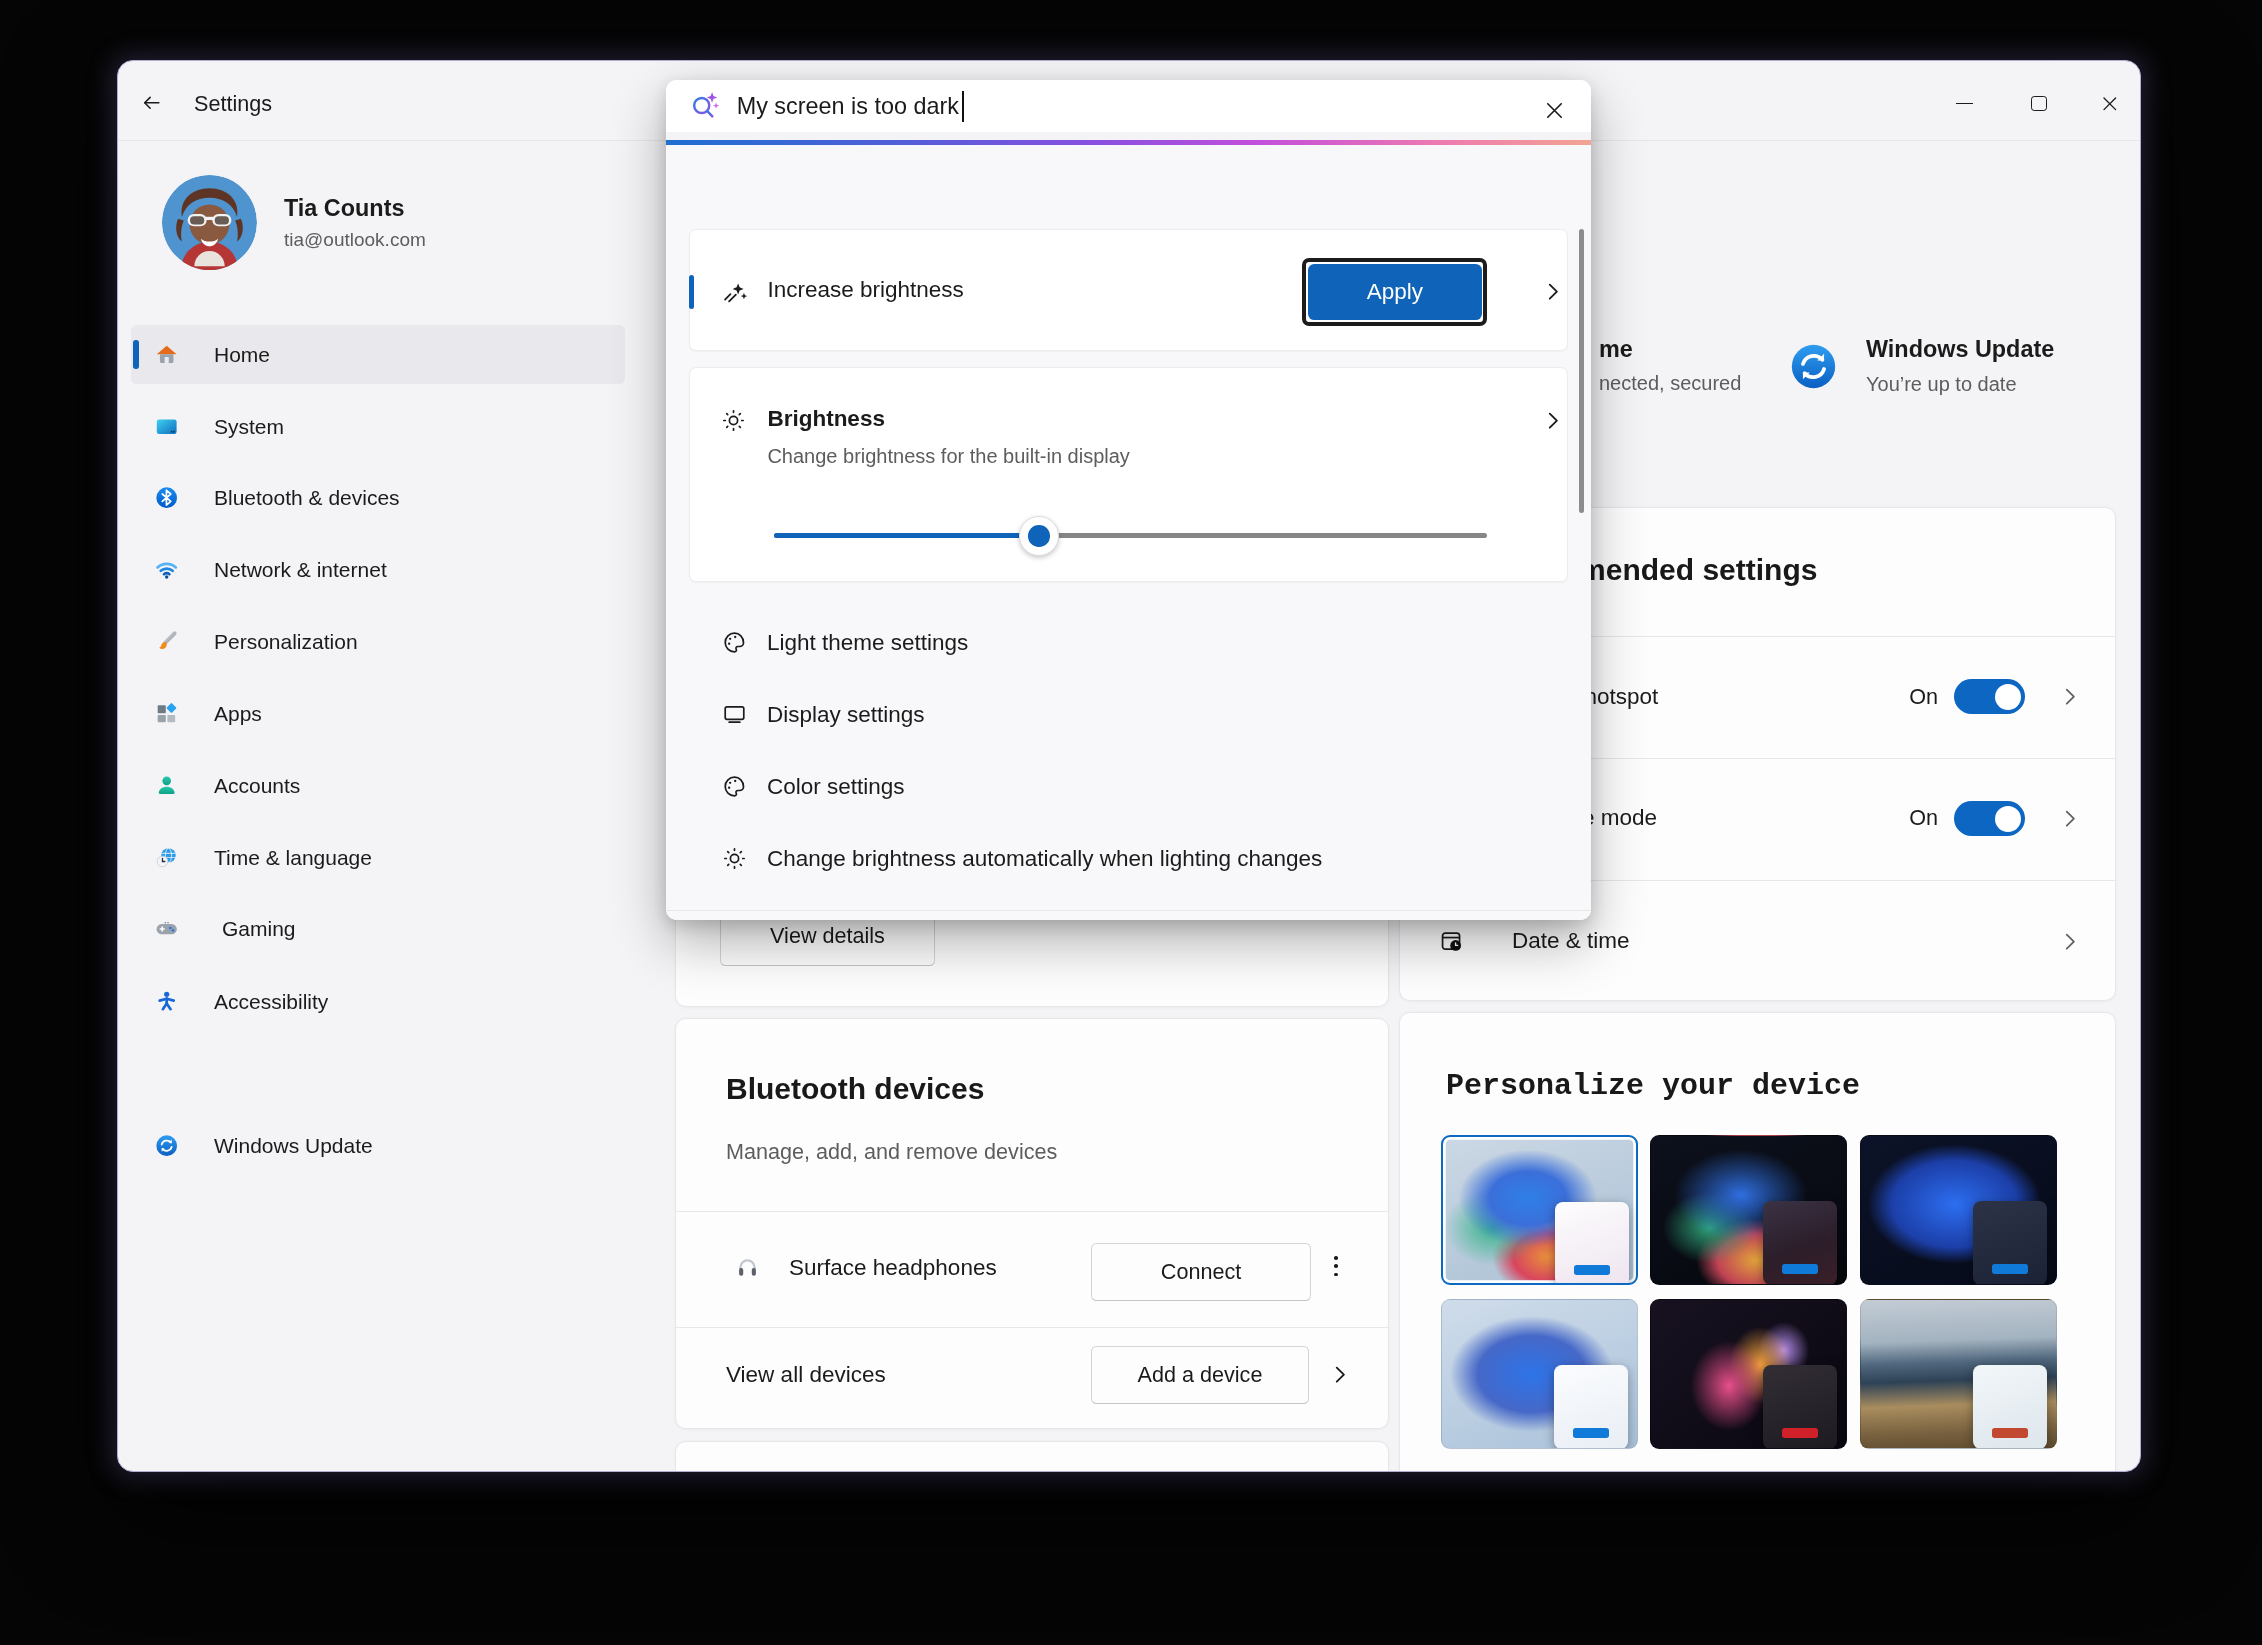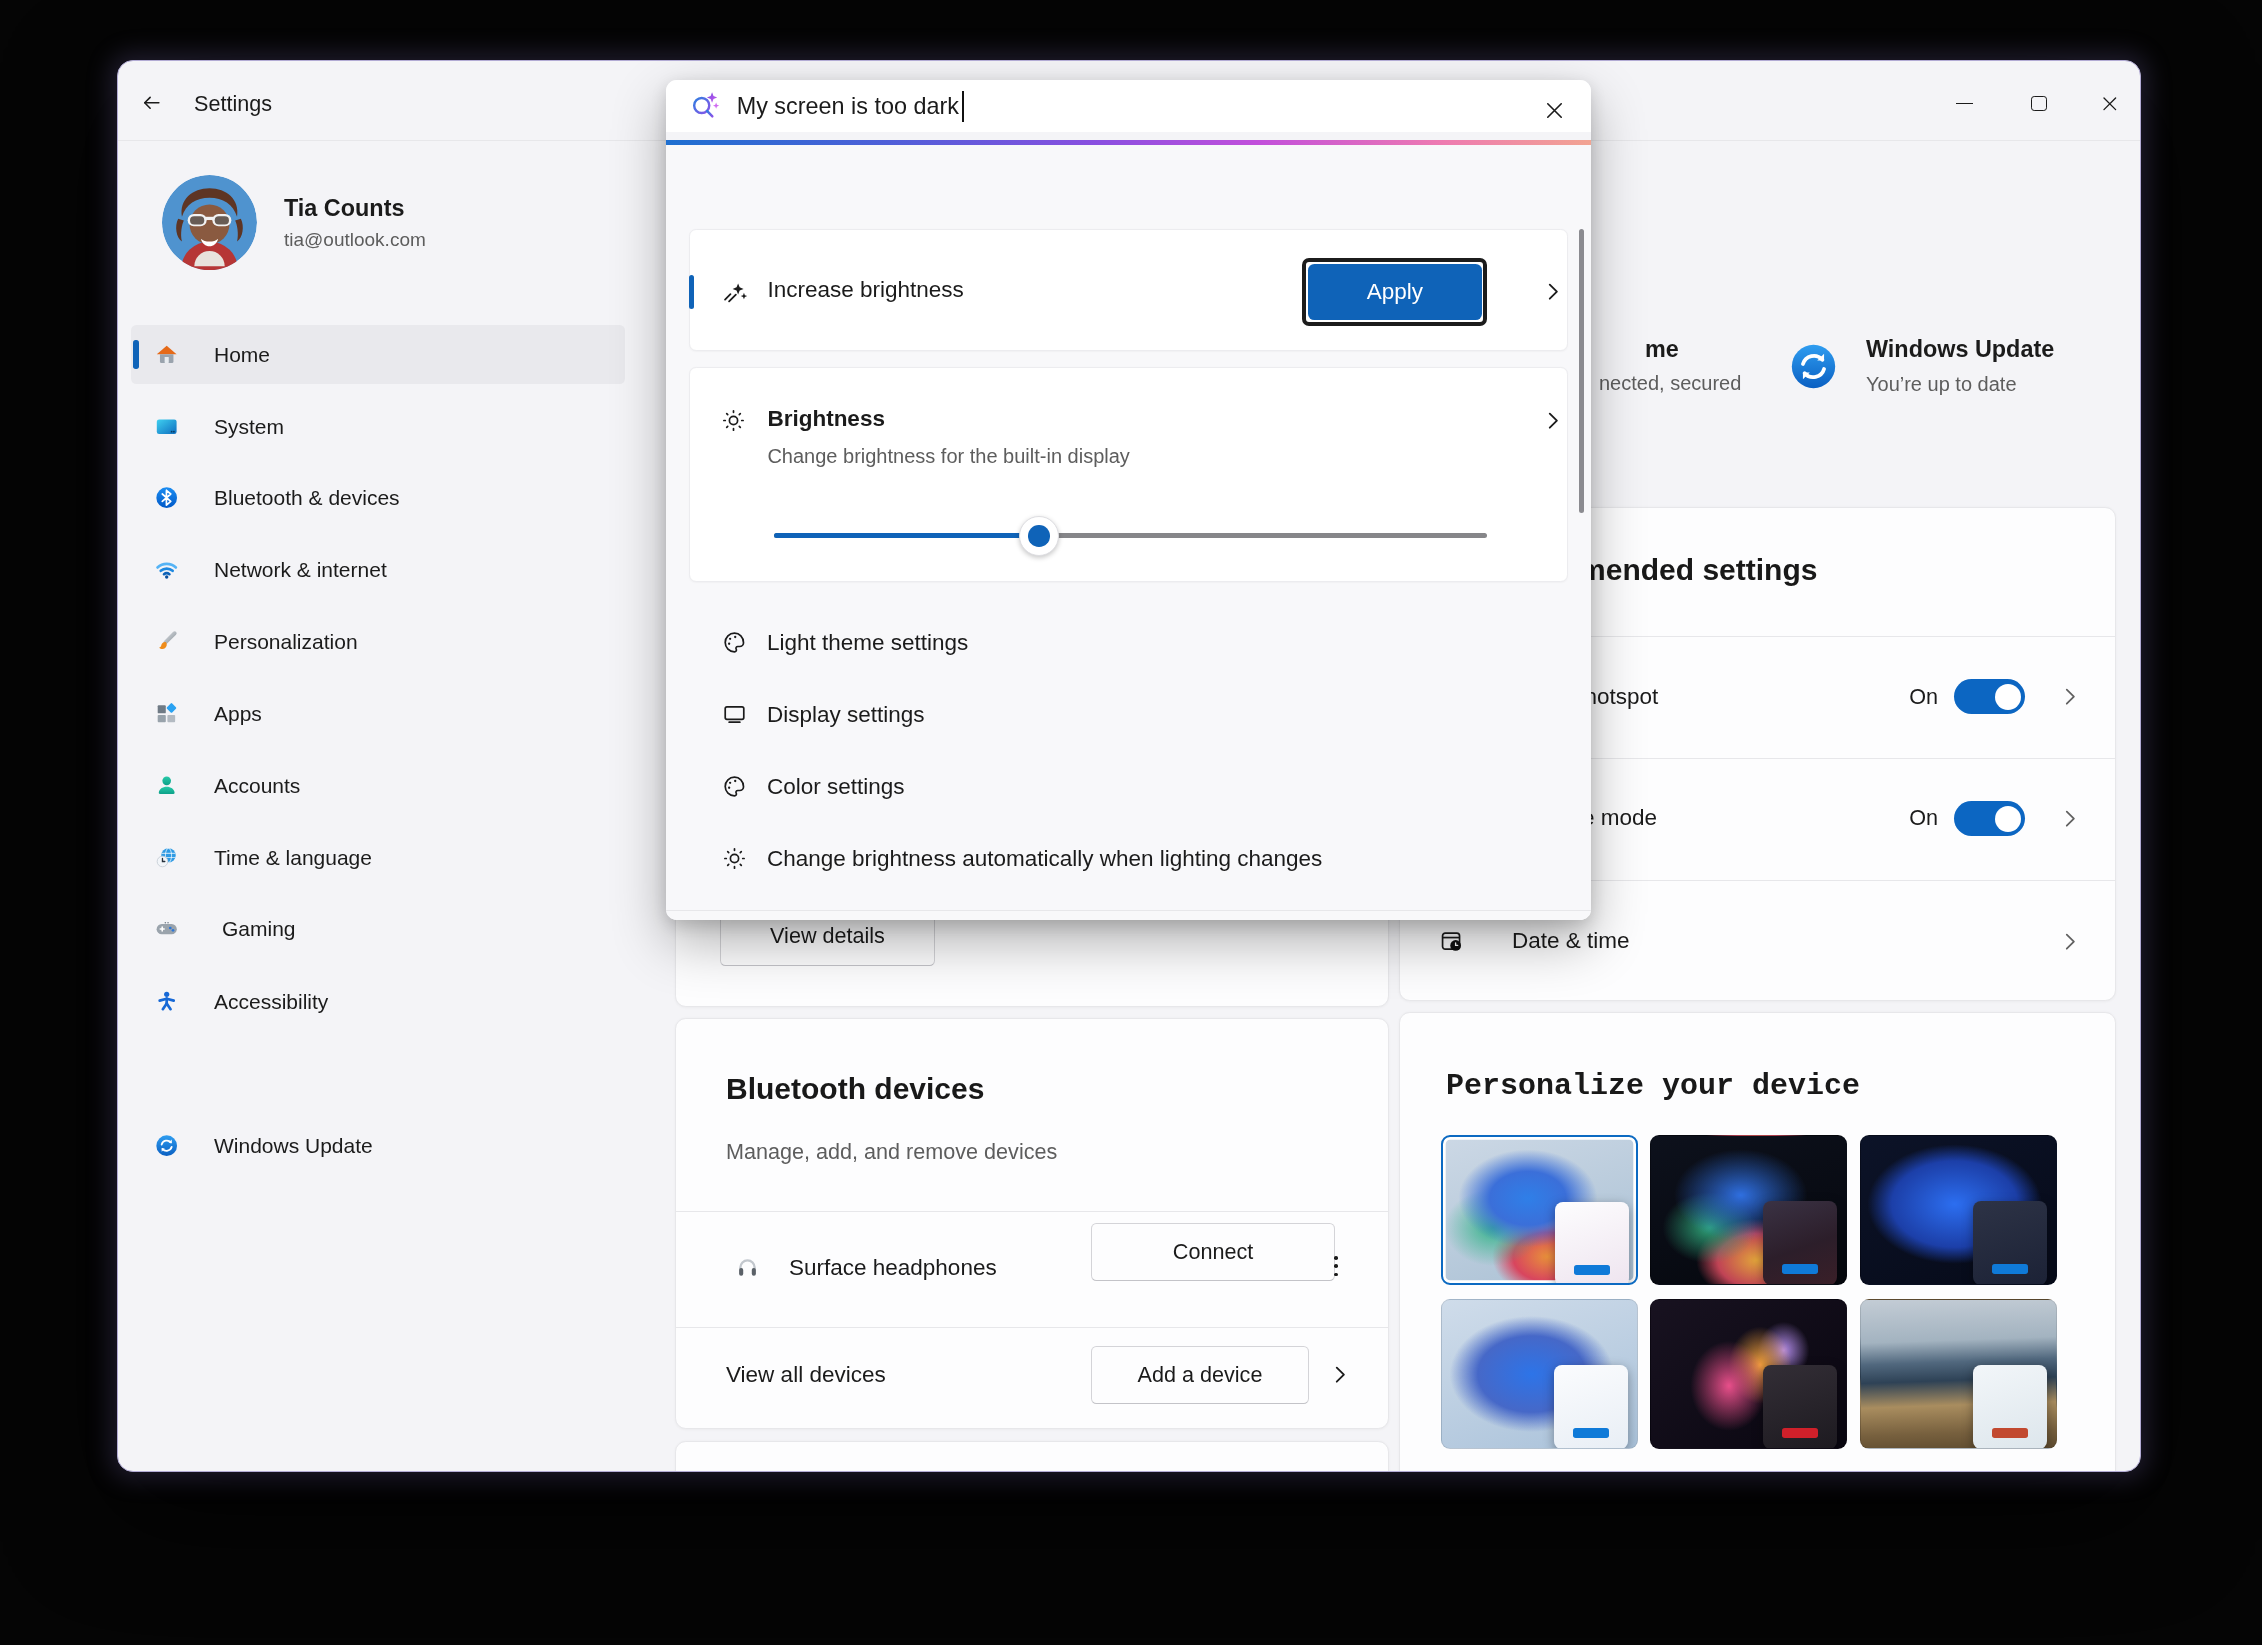--- a/index.html
+++ b/index.html
@@ -257,21 +257,21 @@
           </defs>
           <circle cx="13" cy="13" r="11.5" fill="url(#wug1)"></circle>
           <path d="M7.4 11.7a6 6 0 0 1 10.3-2.3" fill="none" stroke="#fff" stroke-width="2" stroke-linecap="round"></path>
           <path d="M18.6 6.2v3.6h-3.6z" fill="#fff"></path>
           <path d="M18.6 14.3a6 6 0 0 1-10.3 2.3" fill="none" stroke="#fff" stroke-width="2" stroke-linecap="round"></path>
           <path d="M7.4 19.8v-3.6h3.6z" fill="#fff"></path>
         </svg>
     <span class="navlabel">Windows Update</span>
   </div>
 
-  <div class="abs" style="left:1481px;top:275px;font-size:23.4px;font-weight:600;margin-left:46px;">me</div>
+  <div class="abs" style="left:1481px;top:275px;font-size:23.4px;font-weight:600;">me</div>
   <div class="abs graytxt" style="left:1481px;top:311px;font-size:20px;">nected, secured</div>
   <svg class="abs" style="left:1671px;top:281px;" width="49" height="49" viewBox="0 0 26 26">
         <defs>
           <linearGradient id="wug2" x1="0" y1="0" x2="0" y2="1">
             <stop offset="0" stop-color="#2f9df0"></stop>
             <stop offset="1" stop-color="#0a5fc2"></stop>
           </linearGradient>
         </defs>
         <circle cx="13" cy="13" r="11.5" fill="url(#wug2)"></circle>
         <path d="M7.4 11.7a6 6 0 0 1 10.3-2.3" fill="none" stroke="#fff" stroke-width="2" stroke-linecap="round"></path>
@@ -289,21 +289,21 @@
   <div class="card" style="left:557px;top:957px;width:714px;height:411px;">
     <div class="abs h33" style="left:50px;top:53px;">Bluetooth devices</div>
     <div class="abs graytxt" style="left:50px;top:120px;font-size:21.6px;">Manage, add, and remove devices</div>
     <div class="divider" style="left:0;right:0;top:192px;"></div>
     <svg class="abs" style="left:59px;top:236px;" width="25" height="25" viewBox="0 0 28 28">
           <path d="M6 16v-2a8 8 0 0 1 16 0v2" fill="none" stroke="#c2c7cd" stroke-width="2.6" stroke-linecap="round"></path>
           <rect x="4.6" y="14.6" width="4.6" height="8.6" rx="2.2" fill="#5b6168"></rect>
           <rect x="18.8" y="14.6" width="4.6" height="8.6" rx="2.2" fill="#5b6168"></rect>
         </svg>
     <div class="abs" style="left:113px;top:236px;font-size:22.5px;">Surface headphones</div>
-    <div class="btn" style="position:absolute;left:415px;top:204px;width:244px;height:58px;">Connect</div>
+    <div class="btn" style="position:absolute;left:415px;top:224px;width:220px;height:58px;">Connect</div>
     <div class="abs" style="left:653px;top:232px;display:flex;flex-direction:column;gap:4.5px;align-items:center;padding:5.4px;">
       <div class="dot"></div>
           <div class="dot"></div>
           <div class="dot"></div>
     </div>
     <div class="divider" style="left:0;right:0;top:308px;"></div>
     <div class="abs" style="left:50px;top:343px;font-size:22.5px;">View all devices</div>
     <div class="btn" style="position:absolute;left:415px;top:327px;width:218px;height:58px;">Add a device</div>
     <svg class="abs chev" style="left:652px;top:344px;" viewBox="0 0 24 24" fill="none" stroke="#1b1b1b" stroke-width="1.9" stroke-linecap="round" stroke-linejoin="round">
           <path d="M9 4.8 16.3 12 9 19.2"></path>

